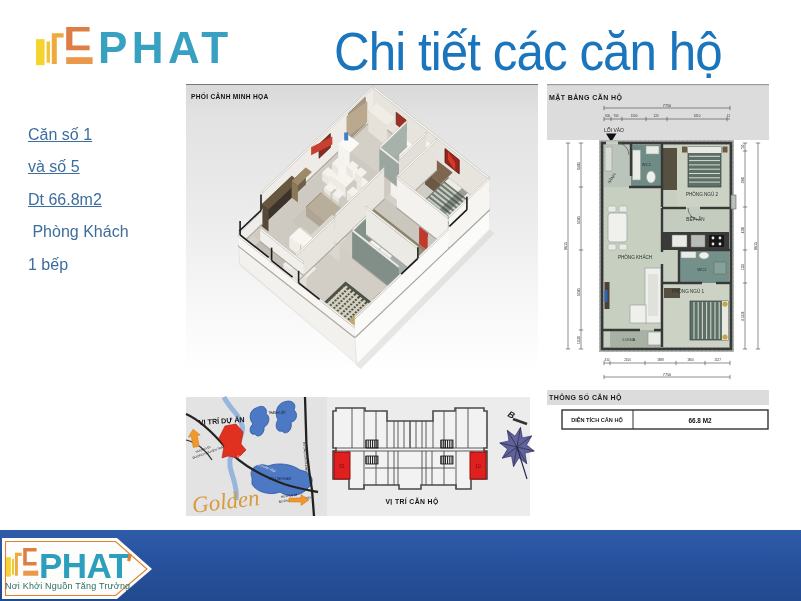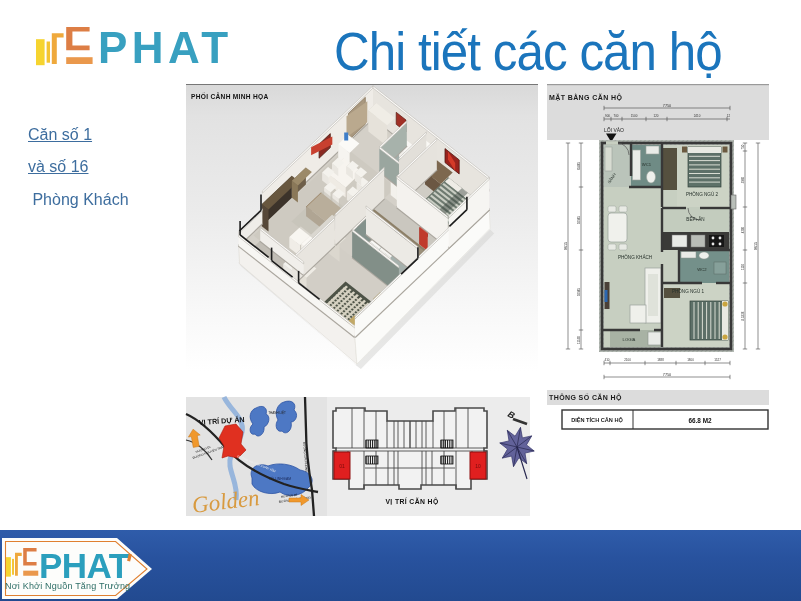--- a/index.html
+++ b/index.html
@@ -20,22 +20,24 @@
 <rect x="10.6" y="14.5" width="3.4" height="21.2" fill="#f3c433"></rect>
 <path d="M 15.8 6.2 L 27.6 6.2 L 27.6 10.6 L 20.8 10.6 L 20.8 37 L 15.8 37 Z" fill="#efa93c"></path>
 <path d="M 30.2 0 L 53.6 0 L 53.6 4.6 L 36.4 4.6 L 36.4 18.6 L 53.6 18.6 L 53.6 23.2 L 30.2 23.2 Z" fill="#dd7e45"></path>
 <rect x="30.2" y="30.2" width="26.4" height="6.8" fill="#ea984c"></rect>
 </g>
 <text x="62" y="36" font-size="44" font-weight="bold" fill="#38a0c0" style="letter-spacing:4.5px">PHAT</text>
 </svg>
 <div class="abs" id="title">Chi tiết các căn hộ</div>
 <div class="abs" id="lefttext">
 <div class="u">Căn số 1</div>
-<div class="u">và số 16</div>
+<div class="u">và số 5</div>
+<div class="u">Dt 66.8m2</div>
 <div>&nbsp;Phòng Khách</div>
+<div>1 bếp</div>
 </div>
 <div class="abs" id="panel3d">
     <div id="p3dlabel">PHỐI CẢNH MINH HỌA</div>
   </div>
 <svg class="abs" style="left:0;top:0" width="801" height="601" viewBox="0 0 801 601">
 <clipPath id="p3d">
       <rect x="186" y="85" width="352" height="311"></rect>
     </clipPath>
 <g clip-path="url(#p3d)">
 <polygon points="237.6,261.7 355.9,365.1 360.9,369.1 241.6,266.7" fill="#d2d2d0" opacity="0.5"></polygon>

